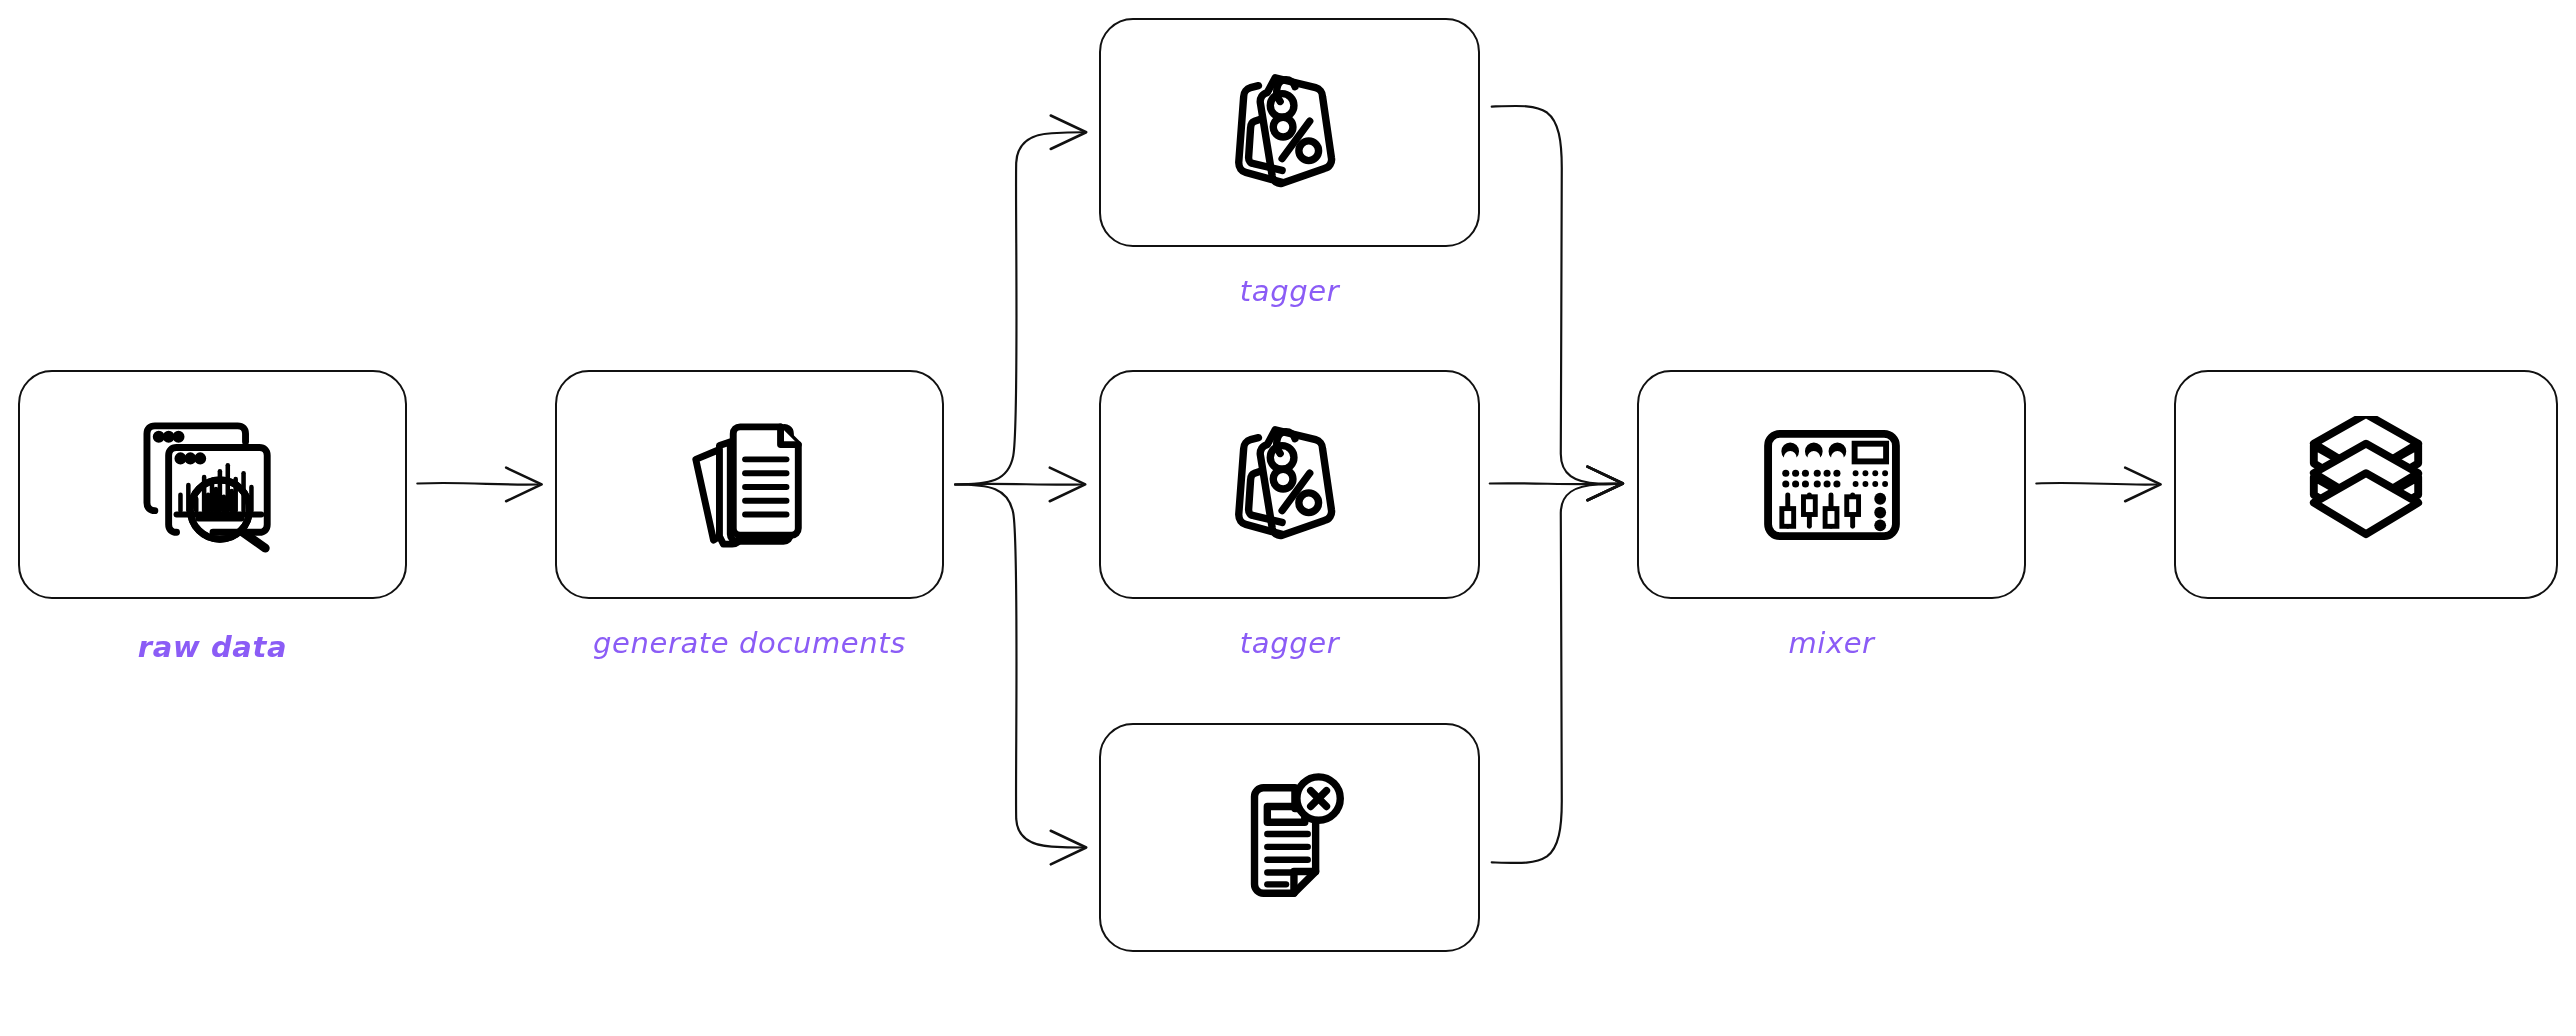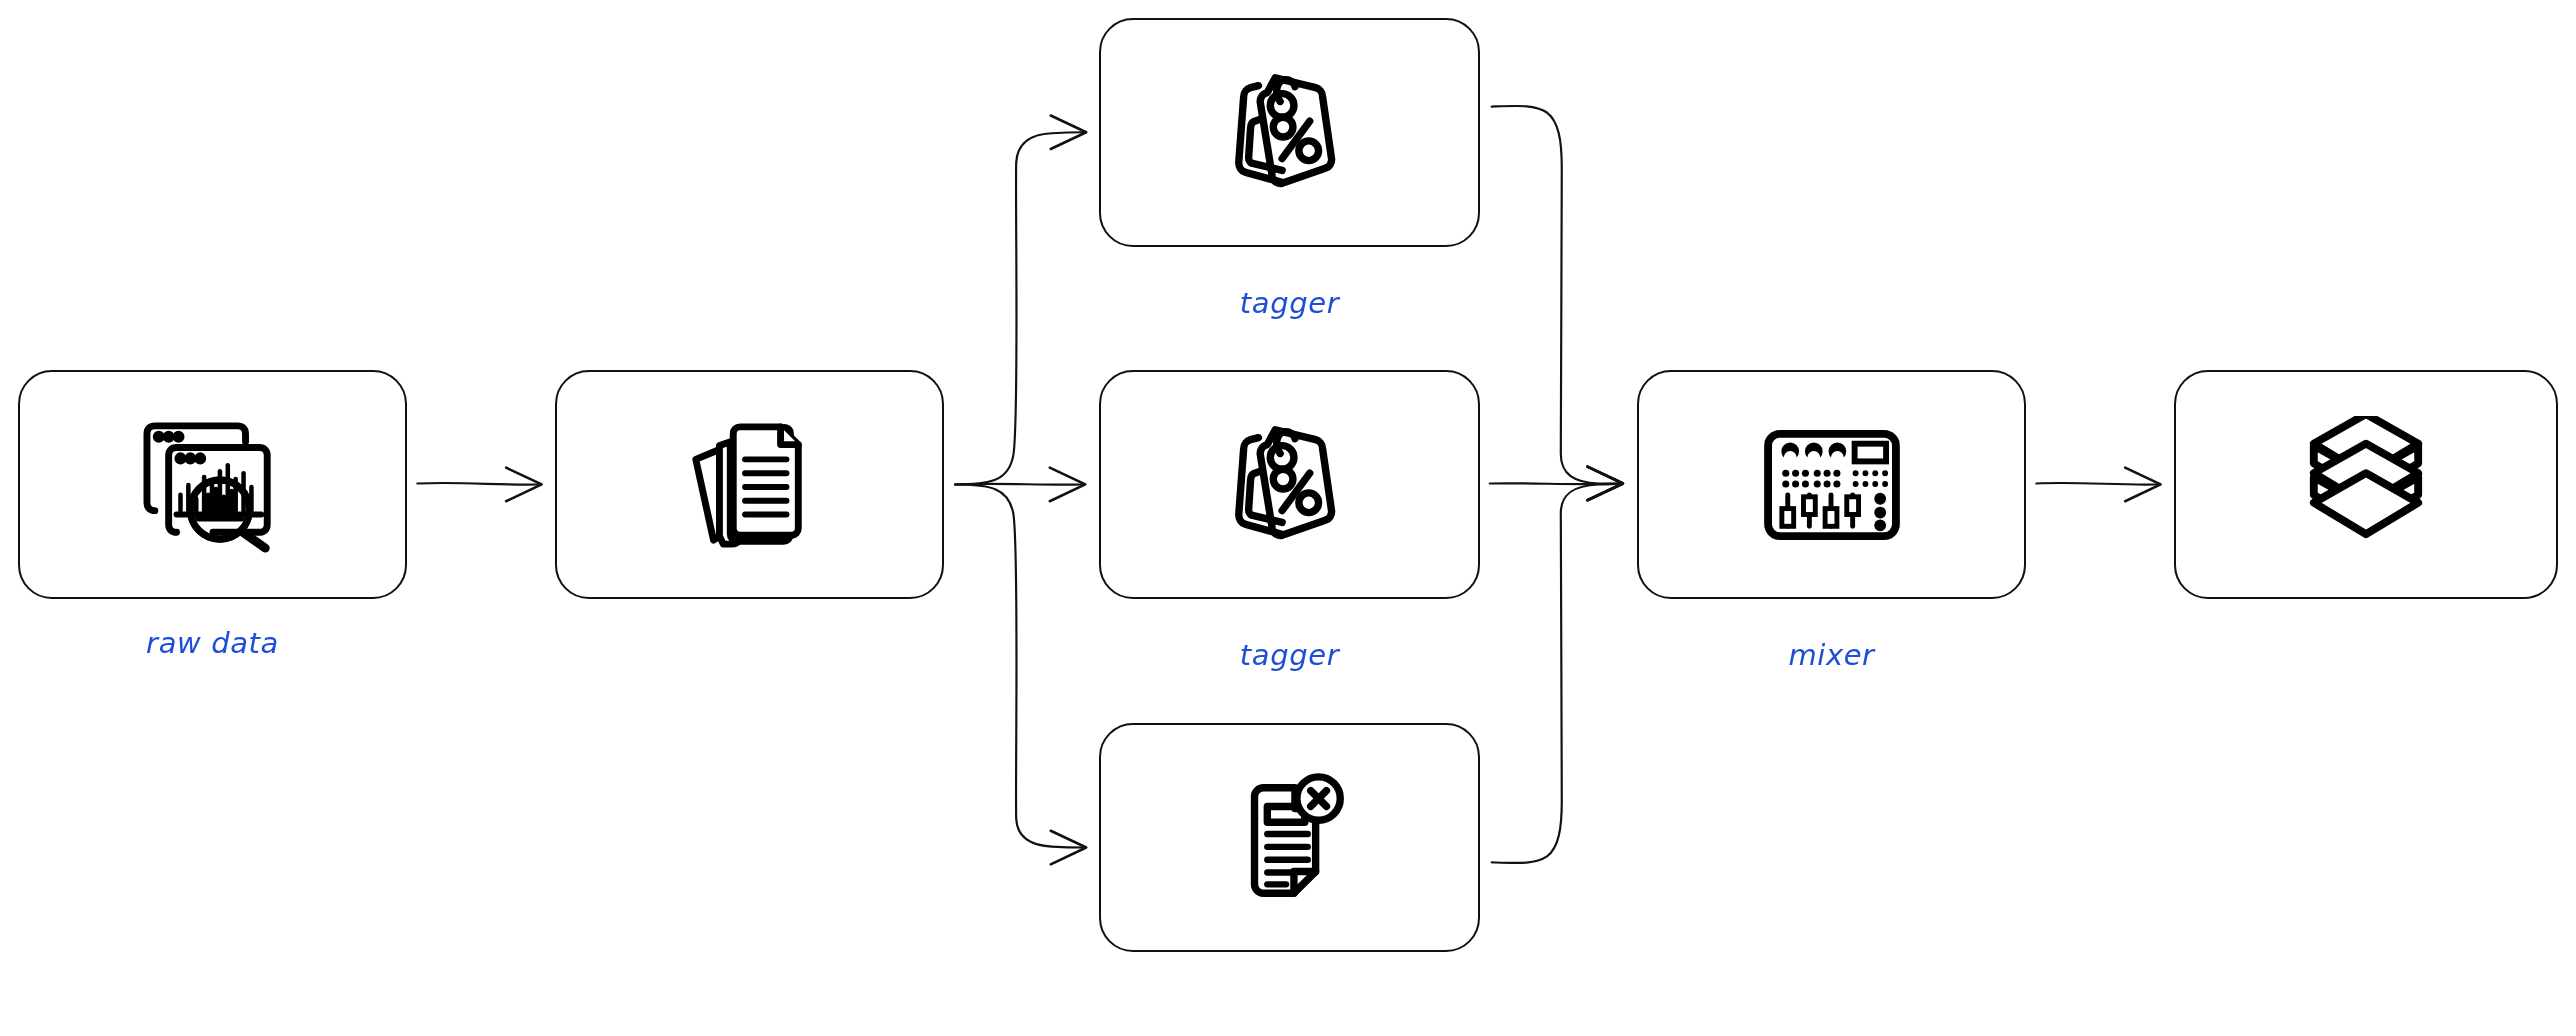--- a/index.html
+++ b/index.html
@@ -29,28 +29,27 @@
     display: flex;
     align-items: center;
     justify-content: center;
   }
   .node-icon {
     display: block;
   }
   .node-label {
     position: absolute;
     text-align: center;
-    color: #1d4ed8;
+    color: #8b5cf6;
     font-family: "DejaVu Sans", sans-serif;
     font-size: 29px;
     letter-spacing: 0.6px;
     white-space: nowrap;
     font-style: italic;
     font-weight: 400;
-    margin-top: 12px;
   }
 </style>
 </head>
 <body>
 
 <div id="canvas">
 
   <svg id="edges" viewBox="0 0 2611 1051">
     <defs>
       <g id="arrowhead-shape">
@@ -135,40 +134,41 @@
       <g stroke="#000" stroke-width="4.6" stroke-linecap="round">
         <line x1="70" y1="100" x2="70" y2="80"></line>
         <line x1="78" y1="100" x2="78" y2="74"></line>
         <line x1="86" y1="100" x2="86" y2="82"></line>
         <line x1="94" y1="100" x2="94" y2="76"></line>
       </g>
       <line x1="60" y1="104" x2="104" y2="104" stroke="#000" stroke-width="6" stroke-linecap="round"></line>
       <line x1="104" y1="117" x2="128" y2="134" stroke="#000" stroke-width="9" stroke-linecap="round"></line>
     </svg>
   </div>
-  <div class="node-label" style="left:18px; top:614px; width:389px;">raw data</div>
+  <div class="node-label" style="left:18px; top:630px; width:389px;font-weight:bold;">raw data</div>
 
   <div class="node" style="left:555px; top:370px; width:389px; height:229px;">
     <svg class="node-icon" width="148" height="138" viewBox="0 0 150 140">
       <g fill="#ffffff" stroke="#000000" stroke-width="7" stroke-linecap="round" stroke-linejoin="round">
         <path d="M20 44 L44 34 L44 122 L38 126 L20 44 Z"></path>
         <path d="M44 30 L56 26 C60 25 64 27 64 31 L64 124 C64 128 61 130 57 130 L48 130 L44 122 Z"></path>
         <path d="M55 27 L108 12 C112 11 116 13 116 18 L116 120 C116 124 113 127 109 127 L62 127 C58 127 55 124 55 120 Z"></path>
         <path d="M58 18 C58 14 61 11 65 11 L106 11 L124 29 L124 114 C124 118 121 121 117 121 L65 121 C61 121 58 118 58 114 Z"></path>
         <path d="M106 11 L106 29 L124 29"></path>
       </g>
       <g stroke="#000000" stroke-width="6" stroke-linecap="round">
         <line x1="70" y1="44" x2="112" y2="44"></line>
         <line x1="70" y1="58" x2="112" y2="58"></line>
         <line x1="70" y1="72" x2="112" y2="72"></line>
         <line x1="70" y1="86" x2="112" y2="86"></line>
         <line x1="70" y1="100" x2="112" y2="100"></line>
       </g>
     </svg>
   </div>
+  <div class="node-label" style="left:555px; top:626px; width:389px;">generate documents</div>
 
   <div class="node" style="left:1099px; top:18px; width:381px; height:229px;">
     <svg class="node-icon" width="138" height="138" viewBox="0 0 140 140">
       <g fill="none" stroke="#000000" stroke-width="7.5" stroke-linecap="round" stroke-linejoin="round">
         <path d="M38 22 L30 24 C26 25 23 29 23 33 L18 100 C18 105 21 109 25 110 L62 120"></path>
         <path d="M40 56 L34 58 C31 59 30 62 30 65 L28 95 C28 98 30 101 33 101 L62 108"></path>
         <path d="M55 14 L96 24 C100 25 103 29 103 33 L112 95 C113 100 110 105 105 106 L62 121
                  C57 122 53 119 52 114 L40 40 C39 35 42 30 47 29 Z"></path>
         <circle cx="62" cy="42" r="12"></circle>
         <path d="M60 38 C54 30 56 18 64 16 C70 15 74 19 75 23"></path>

